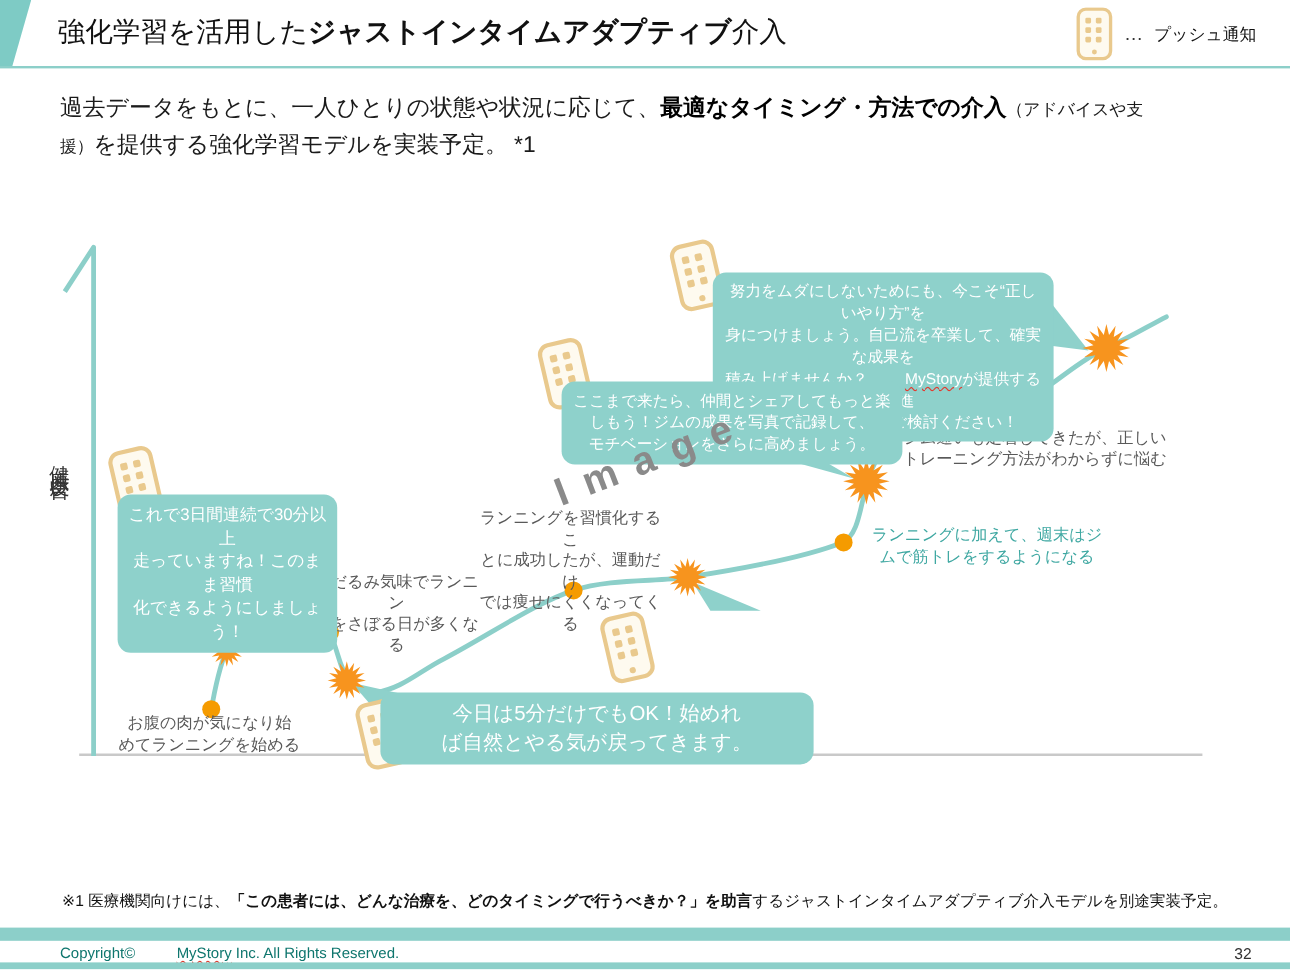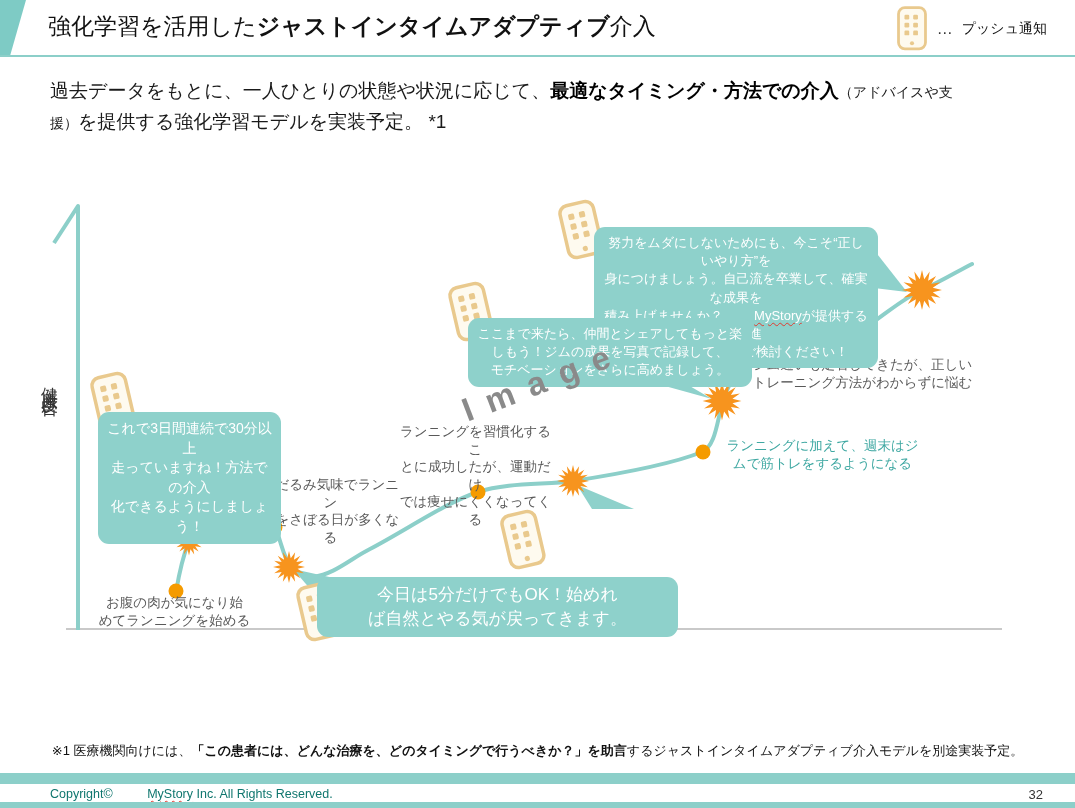--- a/index.html
+++ b/index.html
@@ -130,21 +130,21 @@
   <div class="y-label">健康度合い</div>
 
   <div class="bubble" style="left:594px;top:227px;width:284px;"><span>努力をムダにしないためにも、今こそ“正しいやり方”を
 身につけましょう。自己流を卒業して、確実な成果を
 積み上げませんか？</span><span class="wavy">MyStory</span><span>が提供する健康増進
 プログラムの受講をご検討ください！</span></div>
   <div class="bubble" style="left:468px;top:318px;width:284px;">ここまで来たら、仲間とシェアしてもっと楽
 しもう！ジムの成果を写真で記録して、
 モチベーションをさらに高めましょう。</div>
   <div class="bubble" style="left:98px;top:412px;width:183px;font-size:14px;">これで3日間連続で30分以上
-走っていますね！方法での介入
+走っていますね！このまま習慣
 化できるようにしましょう！</div>
   <div class="bubble" style="left:317px;top:577px;width:361px;font-size:17px;padding:6px 24px;">今日は5分だけでもOK！始めれ
 ば自然とやる気が戻ってきます。</div>
 
   <div class="slabel" style="left:97px;top:594px;width:155px;">お腹の肉が気になり始
 めてランニングを始める</div>
   <div class="slabel" style="left:258px;top:476px;width:145px;">中だるみ気味でランニン
 グをさぼる日が多くなる</div>
   <div class="slabel" style="left:398px;top:423px;width:155px;">ランニングを習慣化するこ
 とに成功したが、運動だけ

